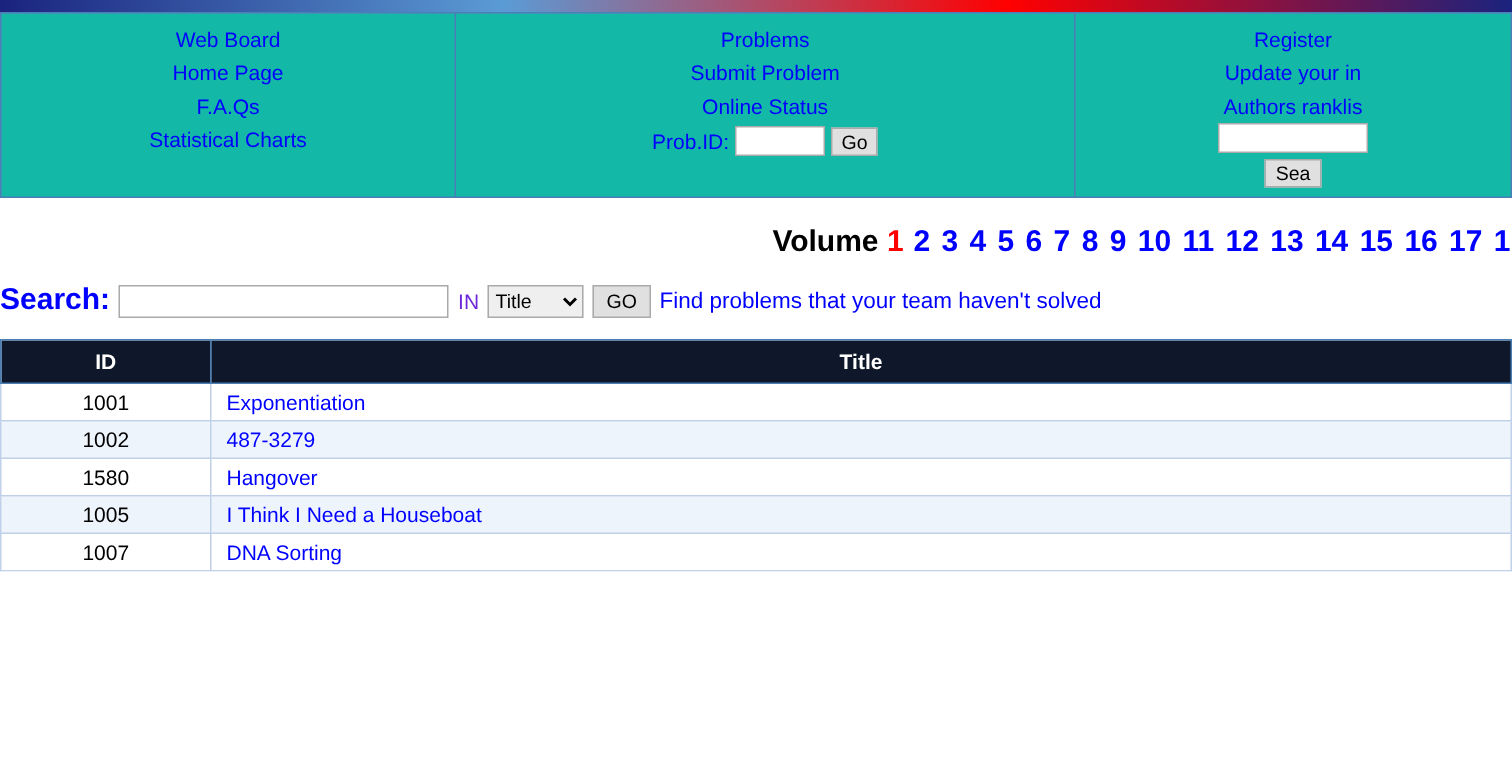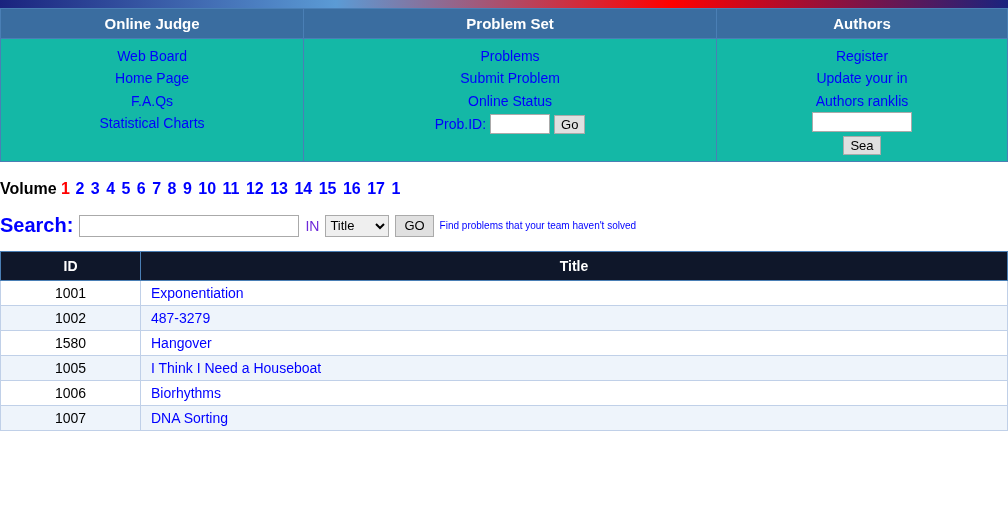--- a/index.html
+++ b/index.html
@@ -19,56 +19,51 @@
     .prob-row { display: flex; align-items: center; justify-content: center; gap: 4px; margin-top: 2px; }
     .prob-row label { color: blue; font-size: 14px; }
     .prob-input { width: 60px; border: 1px solid #aaa; height: 20px; }
     .go-btn { background: #e0e0e0; border: 1px solid #aaa; cursor: pointer; padding: 1px 6px; font-size: 13px; }
 
     
     .search-row { display: flex; align-items: center; justify-content: center; gap: 4px; flex-direction: column; }
     .search-input { width: 100px; border: 1px solid #aaa; height: 20px; }
 
     
-    #volume-section { text-align: left; padding: 18px 0 10px 0; font-size: 16px; font-weight: bold; color: #000; }
+    #volume-section { text-align: right; padding: 18px 0 10px 0; font-size: 20px; font-weight: bold; color: #000; }
     #volume-section span.vol-label { color: #000; font-weight: bold; }
     #volume-section a { color: red; text-decoration: none; }
     #volume-section .vol-link { color: blue; text-decoration: none; margin: 0 1px; }
 
     
     #search-section { display: flex; align-items: center; padding: 6px 10px 10px 0; gap: 6px; }
     #search-label { color: blue; font-size: 20px; font-weight: bold; }
     #search-text-input { width: 220px; border: 1px solid #aaa; height: 22px; }
     #in-label { color: #6d28d9; font-size: 14px; }
     #title-select { border: 1px solid #aaa; height: 22px; font-size: 13px; }
     #go-btn2 { background: #e0e0e0; border: 1px solid #aaa; cursor: pointer; padding: 1px 8px; font-size: 13px; height: 22px; }
-    #find-text { color: blue; font-size: 10px; }
+    #find-text { color: blue; font-size: 15px; }
 
     
     #problems-table { width: 100%; border-collapse: collapse; margin-top: 4px; }
     #problems-table th { background: #0f172a; color: #fff; border: 1px solid #4a7fb5; padding: 6px 10px; font-size: 14px; }
     #problems-table td { border: 1px solid #c0d0e8; padding: 4px 10px; text-align: left; background: #fff; }
     #problems-table tr:nth-child(even) td { background: #eef4fb; }
     #problems-table td:first-child { text-align: center; width: 140px; }
     #problems-table td a { color: blue; text-decoration: none; }
 
     #top-banner-img { width: 100%; height: 8px; background: linear-gradient(to right, #1a237e, #5b9bd5, #ff0000, #1a237e); }
   </style>
 </head>
 <body>
 
 <div id="top-banner-img"></div>
 
 <table id="nav-table">
   <tbody>
-      <tr>
-    <th>Online Judge</th>
-    <th>Problem Set</th>
-    <th>Authors</th>
-  </tr>
   <tr>
     <td class="nav-cell">
       <a class="nav-link" href="#">Web Board</a>
       <a class="nav-link" href="#">Home Page</a>
       <a class="nav-link" href="#">F.A.Qs</a>
       <a class="nav-link" href="#">Statistical Charts</a>
     </td>
     <td class="nav-cell">
       <a class="nav-link" href="#">Problems</a>
       <a class="nav-link" href="#">Submit Problem</a>
@@ -145,21 +140,17 @@
       </tr>
       <tr>
         <td>1580</td>
         <td><a href="#">Hangover</a></td>
       </tr>
       <tr>
         <td>1005</td>
         <td><a href="#">I Think I Need a Houseboat</a></td>
       </tr>
       <tr>
-        <td>1006</td>
-        <td><a href="#">Biorhythms</a></td>
-      </tr>
-      <tr>
         <td>1007</td>
         <td><a href="#">DNA Sorting</a></td>
       </tr>
     </tbody>
 </table>
 
 </body></html>

